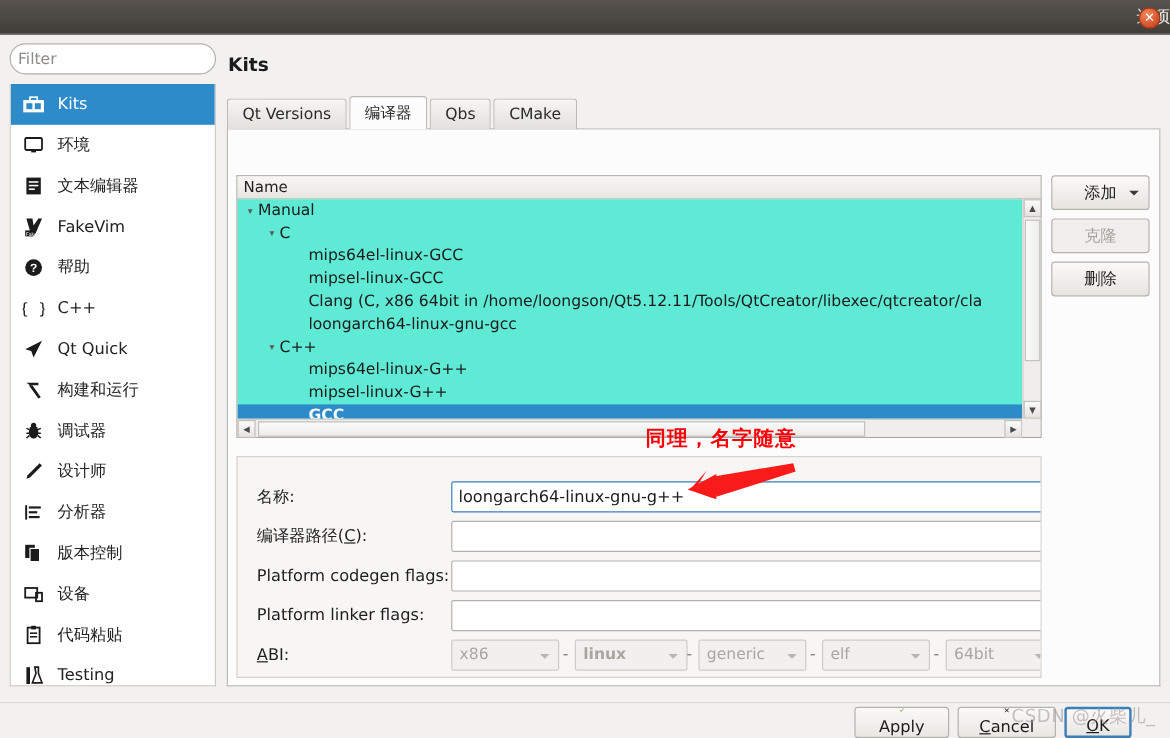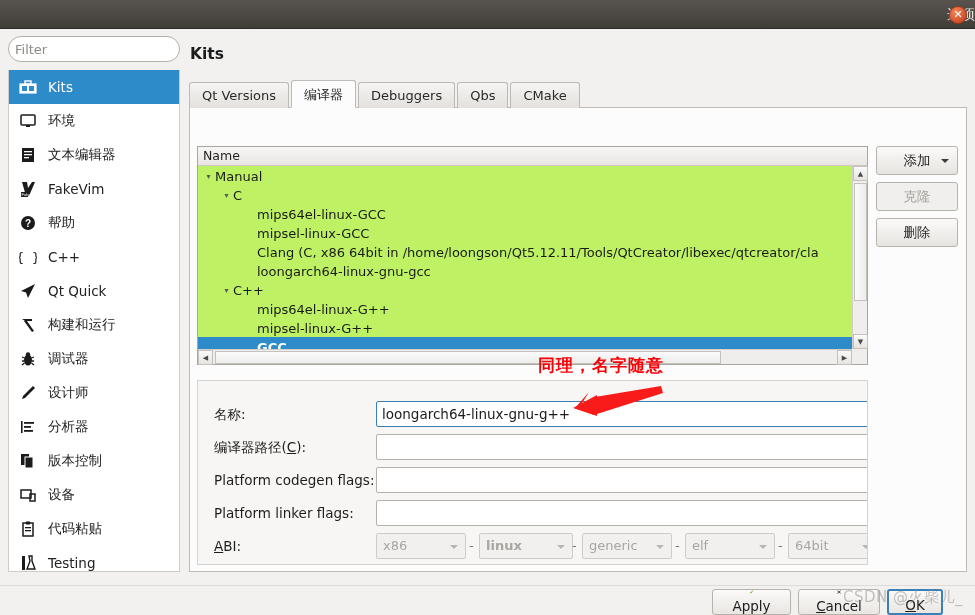--- a/index.html
+++ b/index.html
@@ -120,21 +120,21 @@
     border: 1px solid #a9a5a0; background: #ffffff;
   }
   #tree-header {
     position: absolute; left: 0; top: 0; right: 0; height: 19px;
     background: linear-gradient(to bottom, #f7f6f5, #e9e6e2);
     border-bottom: 1px solid #cbc7c2;
     font-size: 12.5px; line-height: 18px; padding-left: 5px; color: #1f1f1f;
   }
   #tree-body {
     position: absolute; left: 0; top: 19px; right: 15px; bottom: 15px;
-    overflow: hidden; background: #bef264;
+    overflow: hidden; background: #5eead4;
   }
   .tnode {
     height: 19px; line-height: 19px; white-space: nowrap;
     font-size: 13px; color: #1b1b1b; cursor: default;
     position: relative;
   }
   .tnode.sel { background: #2e8bc9; color: #ffffff; font-weight: bold; }
   .tnode .arrow {
     display: inline-block; width: 13px; text-align: center;
     font-size: 8px; color: #5a5a5a; vertical-align: middle;
@@ -441,21 +441,20 @@
       </div>
     </div>
 
     <div id="right-panel">
 
       <div id="page-title">Kits</div>
 
       <div id="tabbar">
         <div class="tab">Qt Versions</div>
         <div class="tab active">编译器</div>
-        <div class="tab">Debuggers</div>
         <div class="tab">Qbs</div>
         <div class="tab">CMake</div>
       </div>
 
       <div id="tab-content">
 
         <div id="tree-wrap">
           <div id="tree-header">Name</div>
           <div id="tree-body">
             <div class="tnode ind0">

